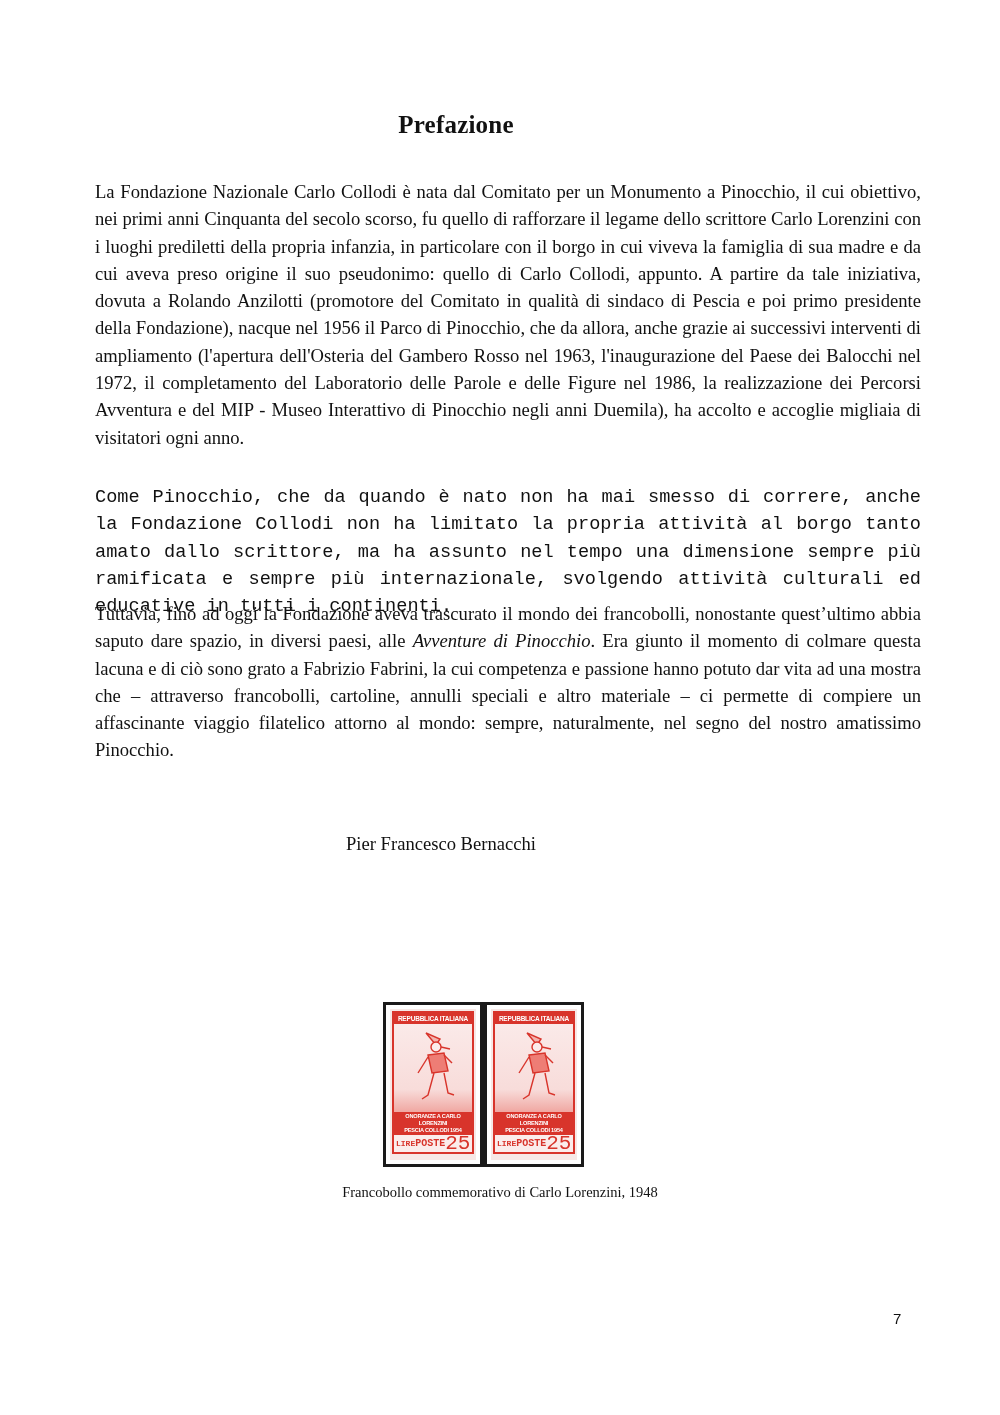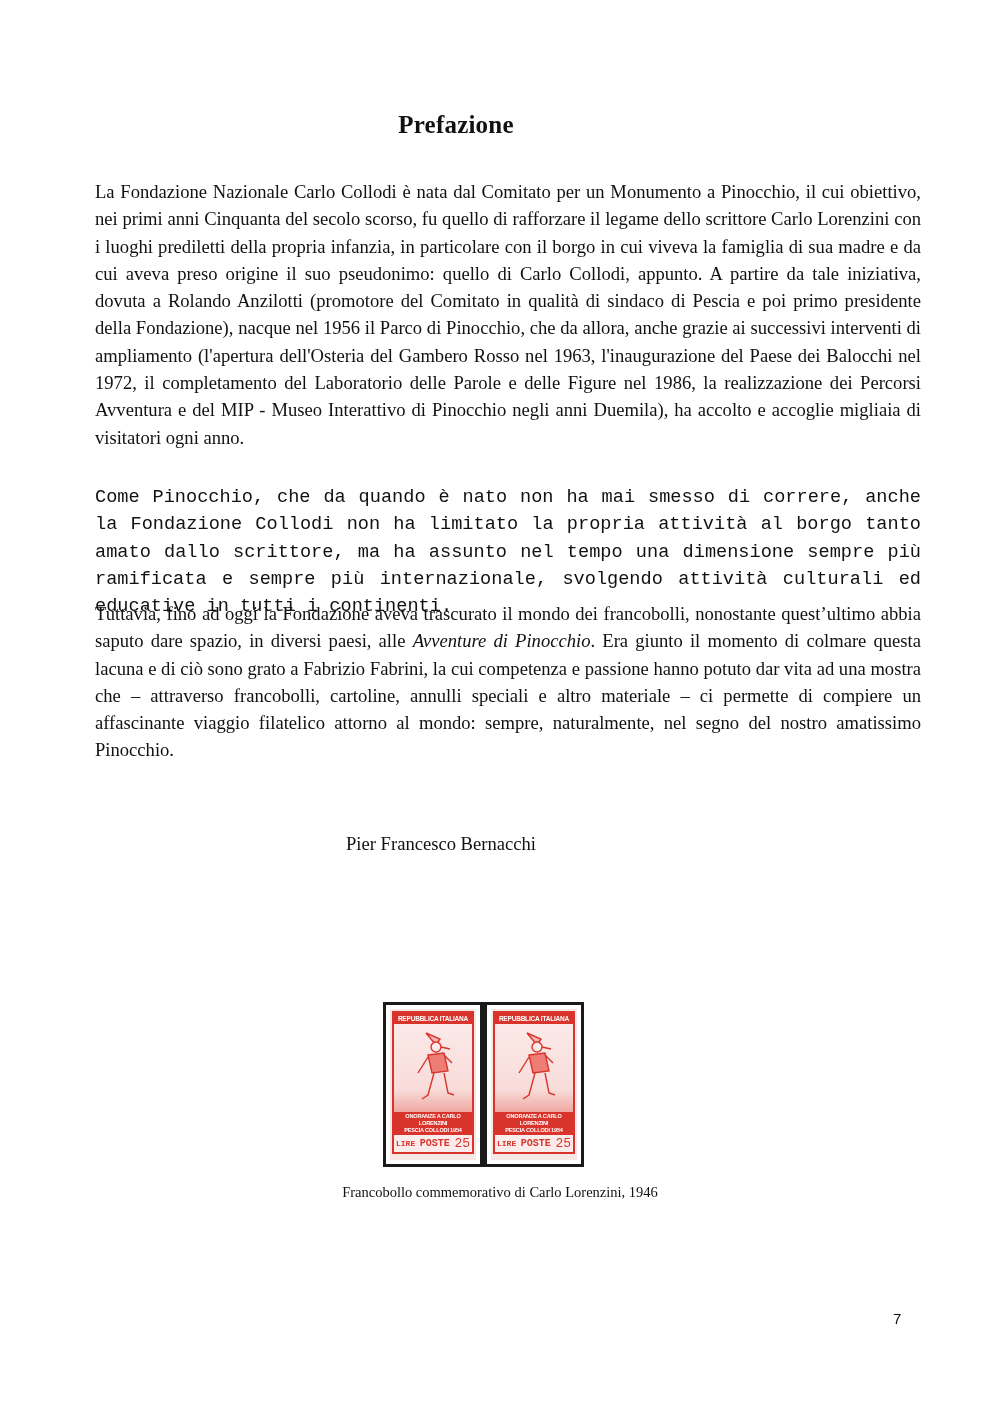--- a/index.html
+++ b/index.html
@@ -114,21 +114,21 @@
       color: #d8342b;
       font-family: Liberation Mono, monospace;
       display: flex;
       align-items: center;
       justify-content: space-between;
       padding: 0 2px;
       box-sizing: border-box;
     }
     .stamp-value .lire { font-size: 8px; font-weight: bold; }
     .stamp-value .poste { font-size: 10px; font-weight: bold; }
-    .stamp-value .num { font-size: 13px; line-height: 15px; }
+    .stamp-value .num { font-size: 21px; line-height: 15px; }
     .caption {
       position: absolute;
       top: 1184px;
       left: 0;
       width: 1000px;
       text-align: center;
       font-size: 14.5px;
     }
     .page-number {
       position: absolute;
@@ -201,15 +201,15 @@
       </div>
       <div class="stamp-value">
         <span class="lire">LIRE</span>
         <span class="poste">POSTE</span>
         <span class="num">25</span>
       </div>
     </div>
   </div>
 </div>
 
-<div class="caption">Francobollo commemorativo di Carlo Lorenzini, 1946</div>
+<div class="caption">Francobollo commemorativo di Carlo Lorenzini, 1948</div>
 
 <div class="page-number">7</div>
 
 </body></html>

